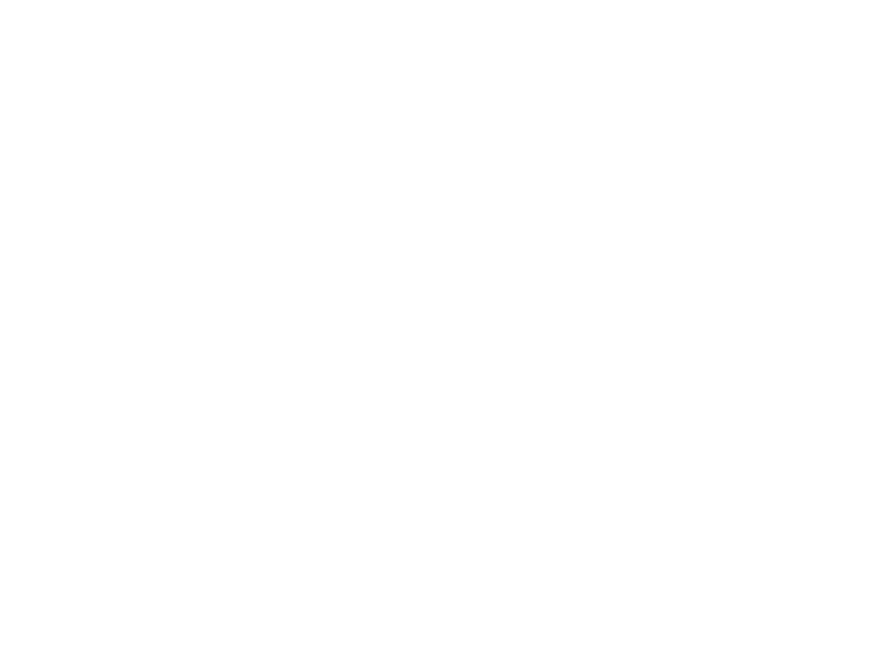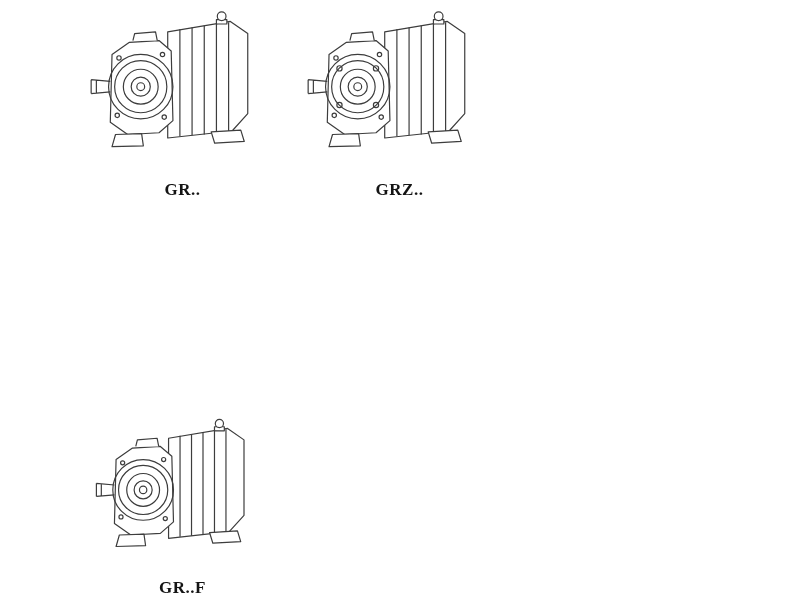--- a/index.html
+++ b/index.html
@@ -133,45 +133,21 @@
         <circle cx="85" cy="150" r="46" fill="#fff"></circle>
         <circle cx="85" cy="150" r="38"></circle>
         <path d="M105,150 L123,150 M102,160 L118,169 M95,167 L104,183 M85,170 L85,188 M75,167 L66,183 M68,160 L52,169 M65,150 L47,150 M68,140 L52,131 M75,133 L66,117 M85,130 L85,112 M95,133 L104,117 M102,140 L118,131"></path>
         <circle cx="85" cy="150" r="18"></circle>
         <circle cx="85" cy="150" r="9"></circle>
         <path d="M12,142 L39,144 M12,158 L39,156 M12,142 L12,158 M20,142.5 L20,157.5"></path>
       </symbol>
     </defs>
   </svg>
 
-  <figure class="cell" style="left:75px;top:4px;width:215px;height:196px">
-    <svg class="art" viewBox="0 0 230 200">
-        <use href="#sym-r"></use>
-      </svg>
-    <figcaption class="lbl">GR..</figcaption>
-  </figure>
-
-  <figure class="cell" style="left:292px;top:4px;width:215px;height:196px">
-    <svg class="art" viewBox="0 0 230 200">
-      <use href="#sym-r"></use>
-      <g stroke="currentColor" fill="none" stroke-width="1.2">
-        <circle cx="88" cy="74" r="3"></circle>
-          <circle cx="46" cy="74" r="3"></circle>
-        <circle cx="46" cy="116" r="3"></circle>
-          <circle cx="88" cy="116" r="3"></circle>
-      </g>
-    </svg>
-    <figcaption class="lbl">GRZ..</figcaption>
-  </figure>
 
 
 
 
-  <figure class="cell" style="left:75px;top:412px;width:215px;height:186px">
-    <svg class="art" viewBox="0 0 230 200">
-        <use href="#sym-r"></use>
-      </svg>
-    <figcaption class="lbl">GR..F</figcaption>
-  </figure>
+
 
 
 
 </div>
 
 </body></html>

